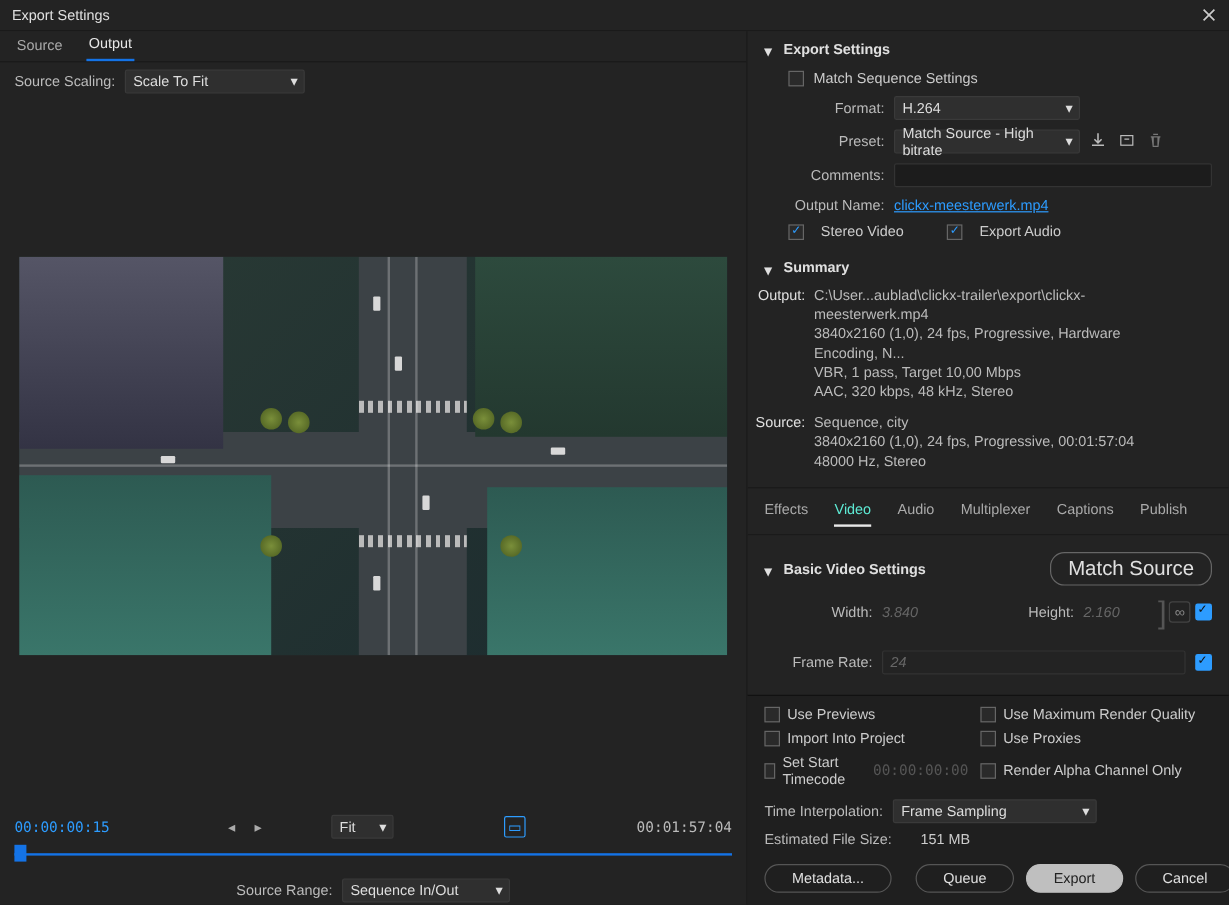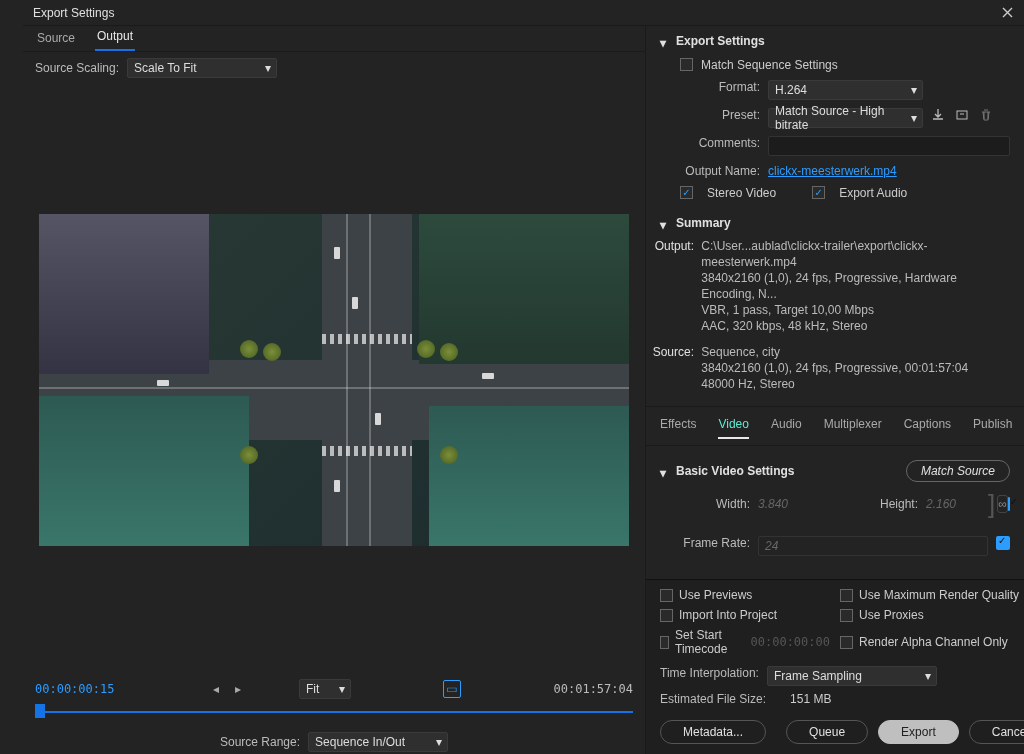--- a/index.html
+++ b/index.html
@@ -1,17 +1,17 @@
 <!DOCTYPE html>
 <html><head>
 <meta charset="utf-8">
 <style>
 * { margin:0; padding:0; box-sizing:border-box; font-family:"Segoe UI",Arial,sans-serif; }
 body { background:#1e1e1e; color:#ccc; font-size:12px; width:1024px; height:754px; overflow:hidden; }
-.window { display:flex; flex-direction:column; height:100%; background:#232323;padding-left:23px; }
+.window { display:flex; flex-direction:column; height:100%; background:#232323; }
 .titlebar { height:26px; background:#232323; display:flex; align-items:center; padding:0 10px; border-bottom:1px solid #1a1a1a; }
 .titlebar .title { color:#e0e0e0; font-size:12px; }
 .titlebar .close { margin-left:auto; width:14px; height:14px; color:#ccc; display:flex; align-items:center; justify-content:center; cursor:pointer; }
 .main { flex:1; display:flex; min-height:0; }
 .left { width:623px; background:#232323; display:flex; flex-direction:column; border-right:1px solid #1a1a1a; }
 .tabs { height:26px; display:flex; align-items:flex-end; padding:0 12px; gap:18px; border-bottom:1px solid #1a1a1a; }
 .tab { color:#aaa; padding:4px 2px 6px 2px; cursor:pointer; }
 .tab.active { color:#e8e8e8; border-bottom:2px solid #1473e6; }
 .row { display:flex; align-items:center; gap:8px; padding:6px 12px; }
 .lbl { color:#bbb; }
@@ -37,33 +37,33 @@
 .icon-btn { width:18px; height:18px; display:flex; align-items:center; justify-content:center; color:#aaa; cursor:pointer; margin:0 2px; }
 .timebar { position:relative; height:16px; margin-top:4px; }
 .timebar .track { position:absolute; left:0; right:0; top:7px; height:2px; background:#1473e6; }
 .timebar .head { position:absolute; left:0; top:0; width:10px; height:14px; background:#1473e6; }
 .bottom-row { display:flex; align-items:center; justify-content:center; gap:8px; padding:6px 12px 2px 12px; }
 
 .right { flex:1; display:flex; flex-direction:column; background:#232323; min-width:0; }
 .scroll { overflow-y:auto; flex:1; padding:0; }
 .section-hd { display:flex; align-items:center; gap:6px; padding:8px 14px 6px 14px; color:#e0e0e0; font-weight:600; }
 .twisty { width:10px; height:10px; display:inline-block; }
-.form-row { display:flex; padding:4px 14px; gap:8px; }
+.form-row { display:flex; align-items:center; padding:4px 14px; gap:8px; }
 .form-lbl { width:100px; text-align:right; color:#bbb; }
 .chk { width:13px; height:13px; border:1px solid #666; background:#2a2a2a; display:inline-flex; align-items:center; justify-content:center; cursor:pointer; }
 .chk.on::after { content:"✓"; color:#2d9cff; font-size:10px; line-height:10px; }
 .link { color:#2d9cff; text-decoration:underline; cursor:pointer; }
 .icon-sm { width:16px; height:16px; color:#bbb; cursor:pointer; }
 .summary { padding:2px 14px 8px 56px; color:#bbb; line-height:16px; }
 .summary .k { display:inline-block; width:46px; margin-left:-50px; color:#e0e0e0; text-align:right; padding-right:4px; vertical-align:top; }
 .summary .blk { display:inline-block; width:300px; vertical-align:top; }
 .rtabs { display:flex; gap:22px; padding:10px 14px 6px 14px; border-bottom:1px solid #1a1a1a; margin-top:6px; border-top:1px solid #1a1a1a; }
 .rtab { color:#aaa; padding-bottom:6px; cursor:pointer; }
 .rtab.active { color:#5eead4; border-bottom:2px solid #e8e8e8; }
-.pill-btn { border:1px solid #666; border-radius:12px; padding:3px 14px; color:#e0e0e0; background:transparent; cursor:pointer; font-size:12px;font-style:italic; }
+.pill-btn { border:1px solid #666; border-radius:12px; padding:3px 14px; color:#e0e0e0; background:transparent; cursor:pointer; font-size:17px; }
 .num-input { background:transparent; border:none; color:#666; width:60px; font-style:italic; }
 .linkchain { width:18px; height:18px; border:1px solid #444; border-radius:3px; display:flex; align-items:center; justify-content:center; color:#888; }
 .bracket { color:#555; font-size:26px; line-height:20px; padding:0 2px; }
 .toggle-on { width:14px; height:14px; background:#2d9cff; border-radius:2px; display:inline-block; position:relative;}
 .toggle-on::after{content:"✓"; position:absolute; left:2px; top:-1px; font-size:10px; color:#111;}
 .footer { background:#1f1f1f; border-top:1px solid #111; padding:8px 14px 10px 14px; }
 .footer .opts { display:grid; grid-template-columns:170px 200px; gap:6px 10px; margin-bottom:8px; }
 .opt { display:flex; align-items:center; gap:6px; color:#ccc; }
 .tc-field { color:#555; font-family:monospace; margin-left:4px; }
 .btnbar { display:flex; align-items:center; gap:10px; margin-top:10px; }

